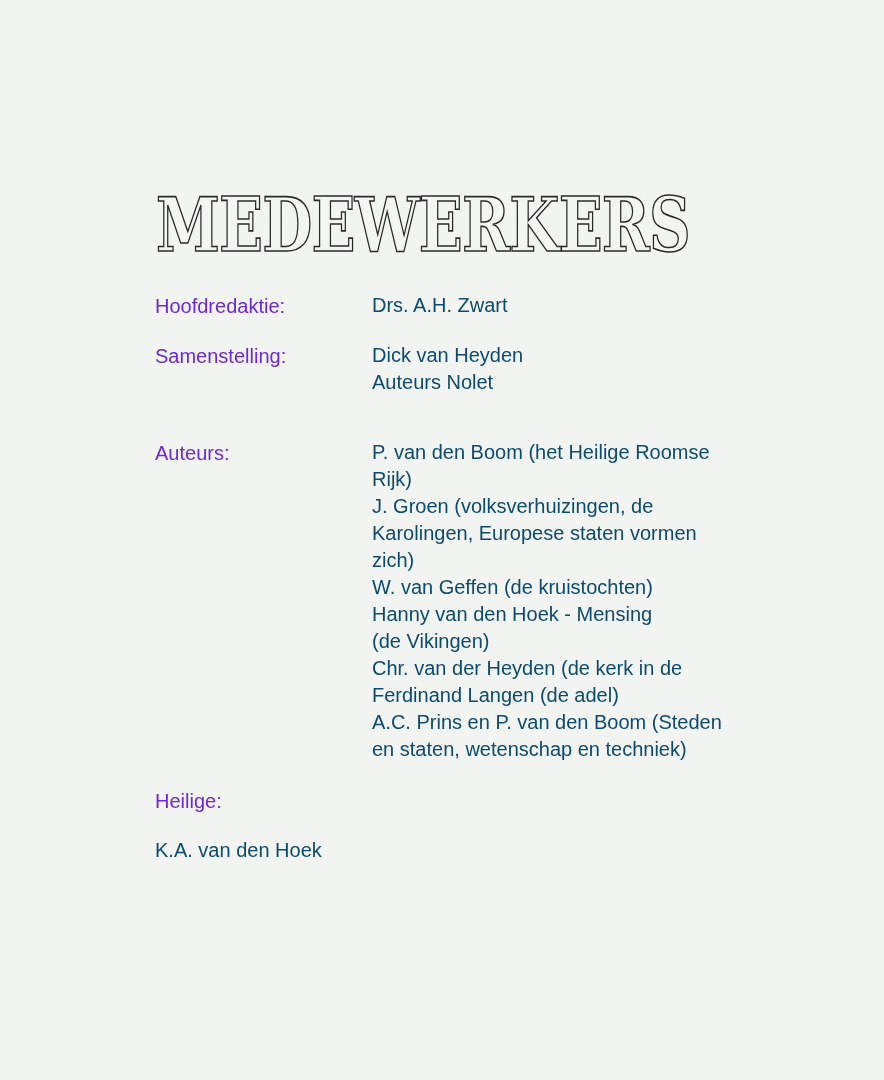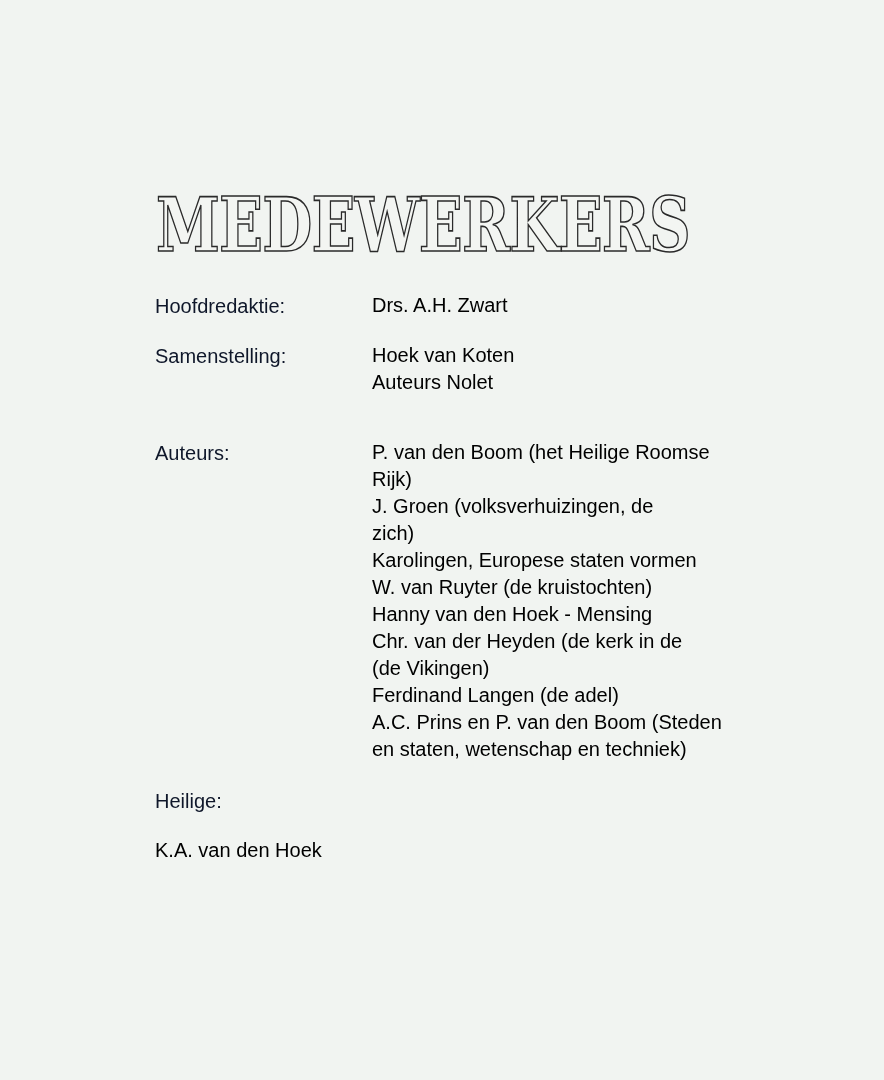--- a/index.html
+++ b/index.html
@@ -23,59 +23,59 @@
     transform: scaleX(0.78);
     transform-origin: left top;
     white-space: nowrap;
   }
   .credits {
     position: absolute; left: 155px; top: 292px; width: 690px;
   }
   .row { display: flex; margin-bottom: 22px; }
   .label {
     width: 217px; flex: none;
-    font-size: 20px; line-height: 28px; color: #0f172a;
+    font-size: 20px; line-height: 28px; color: #6d28d9;
   }
-  .names { font-size: 20px; line-height: 27px; color: #000000; }
+  .names { font-size: 20px; line-height: 27px; color: #0c4a6e; }
   .names div { white-space: nowrap; }
   .row.authors { margin-bottom: 24px; margin-top: 43px; }
 </style>
 </head>
 <body>
 
 <h1 class="title">MEDEWERKERS</h1>
 
 <div class="credits">
   <div class="row">
     <div class="label">Hoofdredaktie:</div>
     <div class="names">
       <div>Drs. A.H. Zwart</div>
     </div>
   </div>
 
   <div class="row">
     <div class="label">Samenstelling:</div>
     <div class="names">
-      <div>Hoek van Koten</div>
+      <div>Dick van Heyden</div>
       <div>Auteurs Nolet</div>
     </div>
   </div>
 
   <div class="row authors">
     <div class="label">Auteurs:</div>
     <div class="names">
       <div>P. van den Boom (het Heilige Roomse</div>
       <div>Rijk)</div>
       <div>J. Groen (volksverhuizingen, de</div>
+      <div>Karolingen, Europese staten vormen</div>
       <div>zich)</div>
-      <div>Karolingen, Europese staten vormen</div>
-      <div>W. van Ruyter (de kruistochten)</div>
+      <div>W. van Geffen (de kruistochten)</div>
       <div>Hanny van den Hoek - Mensing</div>
+      <div>(de Vikingen)</div>
       <div>Chr. van der Heyden (de kerk in de</div>
-      <div>(de Vikingen)</div>
       <div>Ferdinand Langen (de adel)</div>
       <div>A.C. Prins en P. van den Boom (Steden</div>
       <div>en staten, wetenschap en techniek)</div>
     </div>
   </div>
 
   <div class="row">
     <div class="label">Heilige:</div>
   </div>
 

